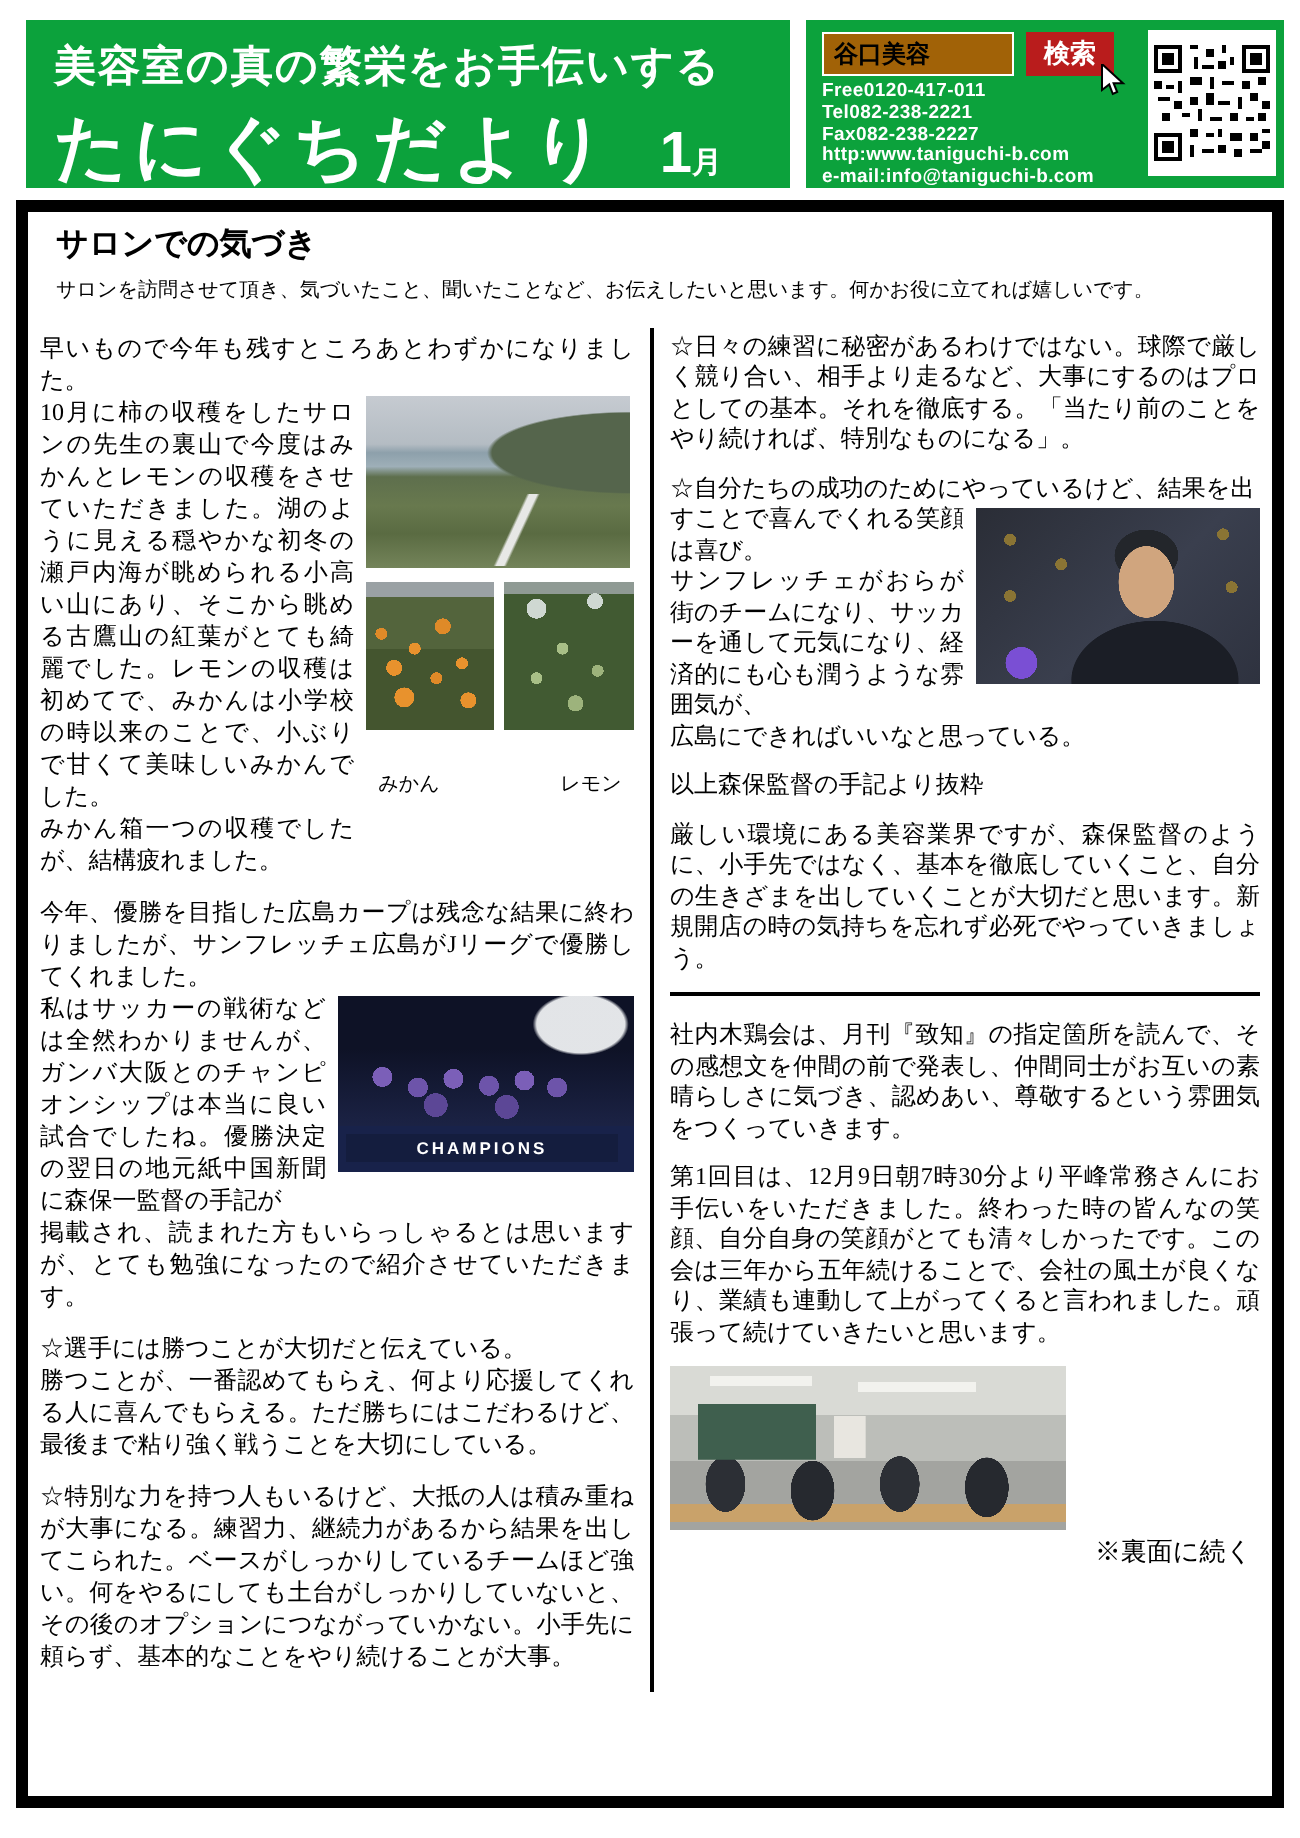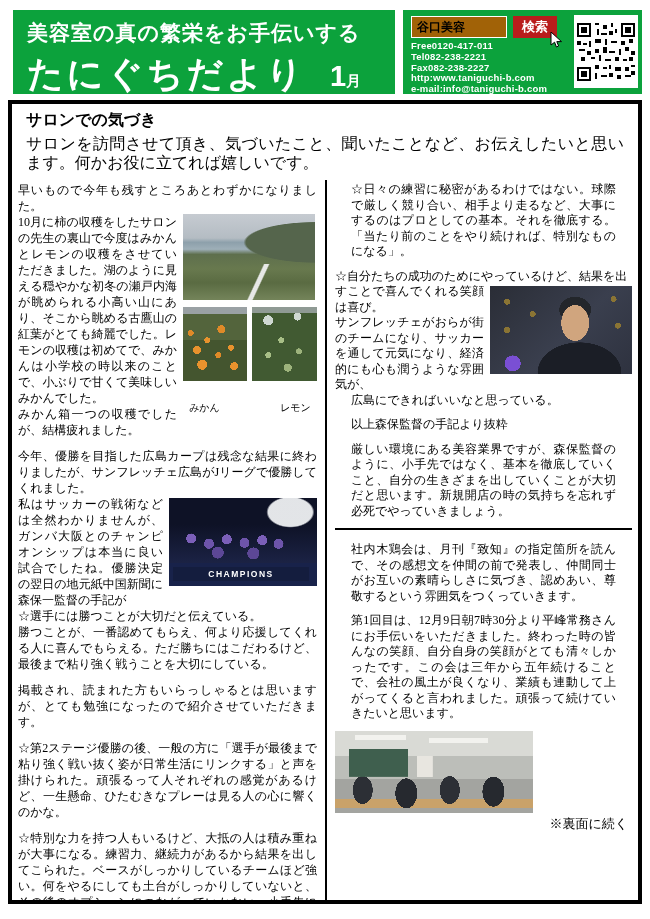--- a/index.html
+++ b/index.html
@@ -22,29 +22,29 @@
   .search-input { width:96px; height:22px; background:#a16207; color:#000; border:1px solid #fff;
                   font:bold 12px "Liberation Sans",sans-serif; padding:0 5px; }
   .search-btn { width:44px; height:22px; background:#b91c1c; color:#fff; border:none; position:relative;
                 font:bold 13px "Liberation Sans",sans-serif; display:flex; align-items:center; justify-content:center; }
   .cursor-icon { position:absolute; right:-6px; bottom:-13px; }
   .contact { margin-top:3px; font:bold 9.5px/10.8px "Liberation Sans",sans-serif; letter-spacing:0.2px; width:162px; }
   .qr { position:absolute; top:5px; right:4px; width:64px; height:73px; background:#fff; padding:3px; }
   .qr svg { width:100%; height:100%; }
 
   
-  .main { margin:0 8px; border:4px solid #000000; height:804px; overflow:hidden; padding-top:5px; }
+  .main { margin:0 8px; border:6px solid #000000; height:804px; overflow:hidden; padding-top:5px; }
   .section-title { font:bold 16px "Liberation Sans",sans-serif; margin:1px 14px 4px; }
-  .intro { font-size:16px; line-height:18.5px; margin:0 14px; text-align:justify; white-space:pre-line; }
+  .intro { font-size:10px; line-height:18.5px; margin:0 14px; text-align:justify; white-space:pre-line; }
   .columns { display:flex; margin-top:8px; }
   .col-left  { width:317px; padding:2px 8px 0 6px; font-size:12px; line-height:16px; }
   .col-right { width:317px; border-left:2px solid #000; padding:2px 6px 0 8px; font-size:12px; line-height:15.5px; }
   .col-left p, .col-right p, .rtext, .lineblock { text-align:justify; white-space:pre-line; }
   .col-left p  { margin:0 0 10px; }
-  .col-right p { margin:0 16px 9px; }
+  .col-right p { margin:0 0 9px; }
   .row { display:flex; gap:6px; margin-bottom:10px; }
   .rtext { flex:1; }
   .lineblock { display:block; }
 
   
   .ph { flex-shrink:0; }
   .fig-col { width:134px; flex-shrink:0; }
   .ph-landscape { width:132px; height:86px;
     background:
       linear-gradient(115deg, transparent 54%, rgba(238,238,238,.95) 55%, rgba(238,238,238,.95) 57.5%, transparent 58.5%) 0 100%/100% 42% no-repeat,
@@ -239,25 +239,24 @@
           </div>
         </div>
 
         <span class="lineblock">今年、優勝を目指した広島カープは残念な結果に終わりましたが、サンフレッチェ広島がJリーグで優勝してくれました。</span>
         <div class="row" style="margin-bottom:0;">
           <span class="rtext">私はサッカーの戦術などは全然わかりませんが、ガンバ大阪とのチャンピオンシップは本当に良い試合でしたね。優勝決定の翌日の地元紙中国新聞に森保一監督の手記が</span>
           <div class="ph ph-soccer">
             <div class="champ-band">CHAMPIONS</div>
           </div>
         </div>
+        <p>掲載され、読まれた方もいらっしゃるとは思いますが、とても勉強になったので紹介させていただきます。</p>
+
         <p>☆選手には勝つことが大切だと伝えている。
 勝つことが、一番認めてもらえ、何より応援してくれる人に喜んでもらえる。ただ勝ちにはこだわるけど、最後まで粘り強く戦うことを大切にしている。</p>
-
-        <p>掲載され、読まれた方もいらっしゃるとは思いますが、とても勉強になったので紹介させていただきます。</p>
-        <p>☆第2ステージ優勝の後、一般の方に「選手が最後まで粘り強く戦い抜く姿が日常生活にリンクする」と声を掛けられた。頑張るって人それぞれの感覚があるけど、一生懸命、ひたむきなプレーは見る人の心に響くのかな。</p>
         <p>☆特別な力を持つ人もいるけど、大抵の人は積み重ねが大事になる。練習力、継続力があるから結果を出してこられた。ベースがしっかりしているチームほど強い。何をやるにしても土台がしっかりしていないと、その後のオプションにつながっていかない。小手先に頼らず、基本的なことをやり続けることが大事。</p>
 
       </div>
 
       <div class="col-right">
         <p>☆日々の練習に秘密があるわけではない。球際で厳しく競り合い、相手より走るなど、大事にするのはプロとしての基本。それを徹底する。「当たり前のことをやり続ければ、特別なものになる」。</p>
 
         <span class="lineblock">☆自分たちの成功のためにやっているけど、結果を出</span>
         <div class="row" style="margin-bottom:0;">
           <span class="rtext">すことで喜んでくれる笑顔は喜び。

